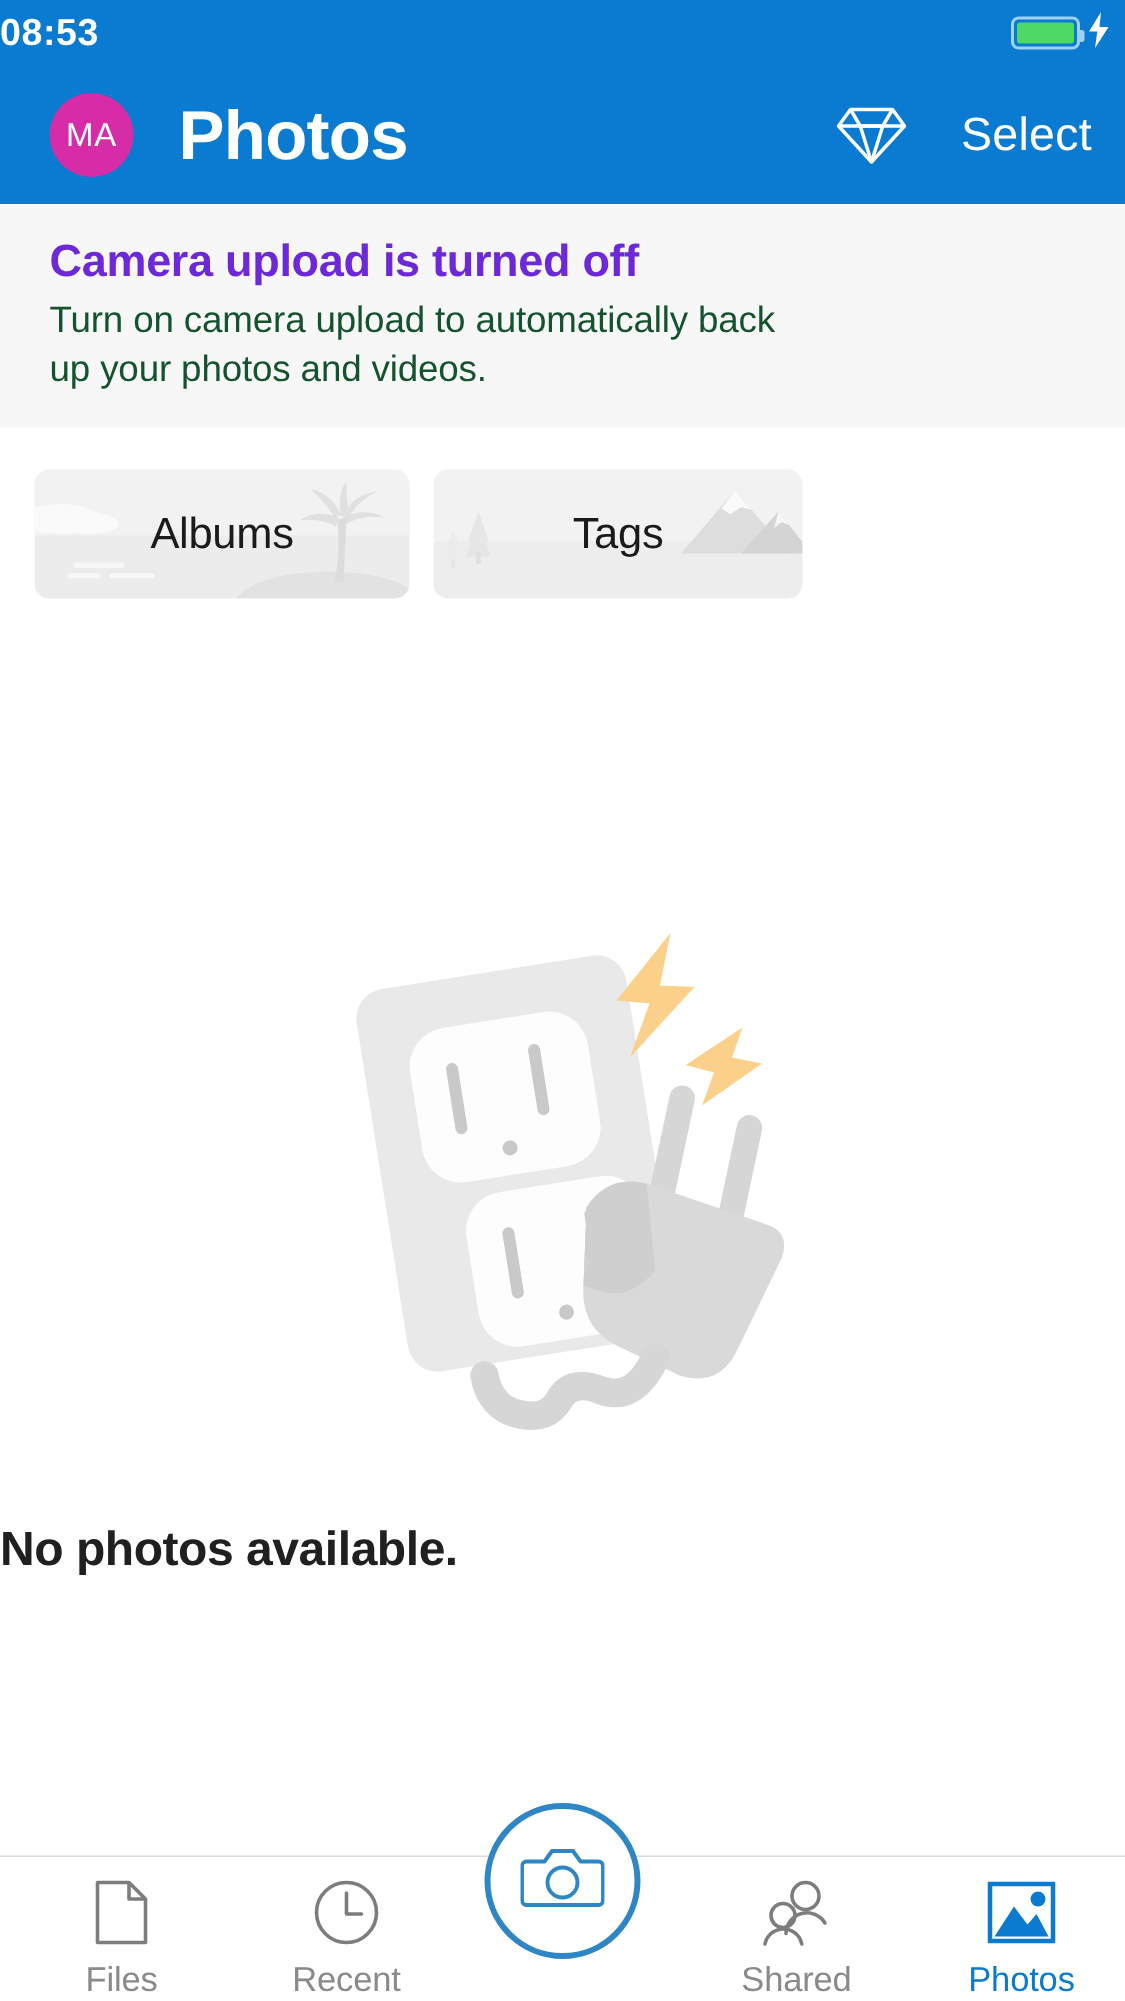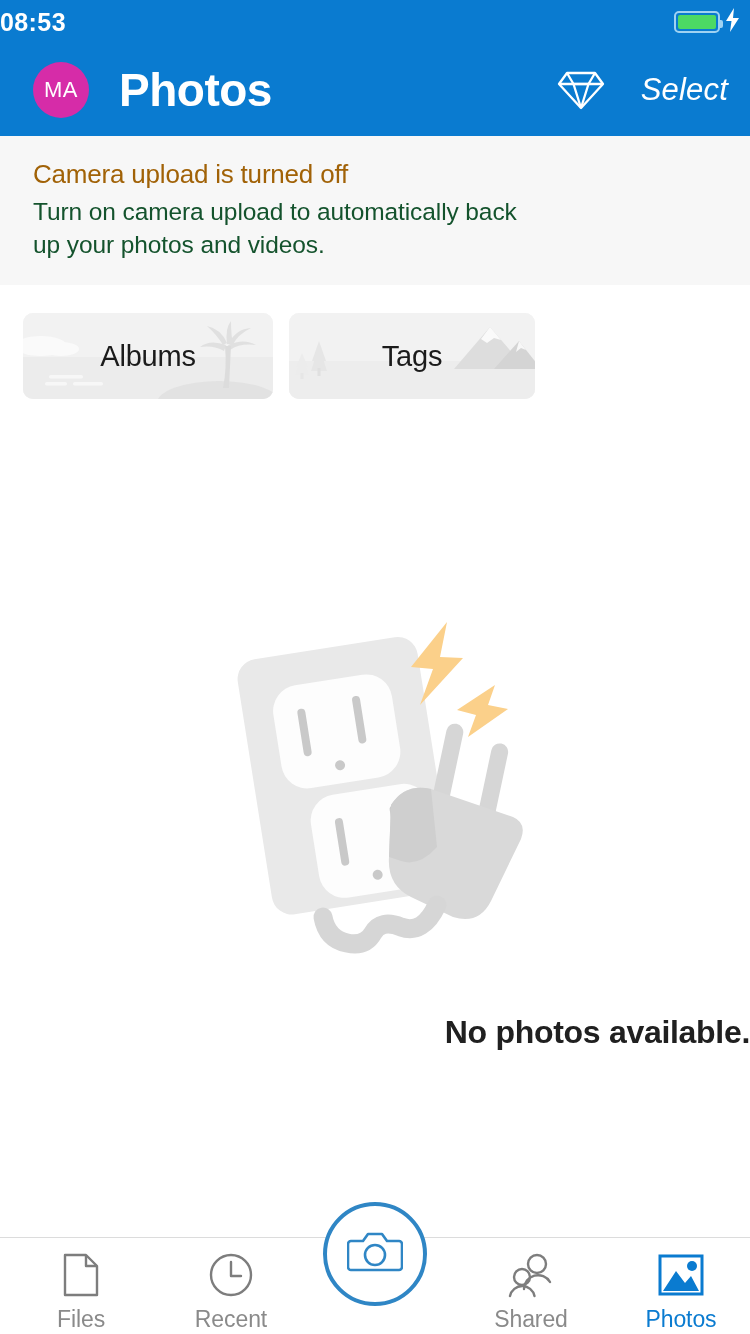--- a/index.html
+++ b/index.html
@@ -56,30 +56,30 @@
   }
   .nav-title {
     color: #ffffff; font-size: 46px; font-weight: bold; margin-left: 18px;
     letter-spacing: -.5px;
   }
   .nav-actions {
     position: absolute; right: 22px; top: 0; height: 92px;
     display: flex; align-items: center; gap: 36px;
   }
   .gem-btn { display: flex; align-items: center; justify-content: center; }
-  .select-btn { color: #ffffff; font-size: 31px; letter-spacing: .2px; font-style: italic; }
+  .select-btn { color: #ffffff; font-size: 31px; letter-spacing: .2px; }
 
   
   .banner {
     position: absolute; top: 136px; left: 0; width: 750px; height: 149px;
     background: #f7f7f7; display: flex; align-items: center;
   }
   .banner-text { padding-left: 33px; width: 540px; }
   .banner-title {
-    font-size: 26px; font-weight: normal; color: #a16207; letter-spacing: -.2px;
+    font-size: 30px; font-weight: bold; color: #6d28d9; letter-spacing: -.2px;
     margin-bottom: 6px;
   }
   .banner-sub {
     font-size: 24.5px; color: #14532d; line-height: 1.33; letter-spacing: -.1px;
   }
   .turn-on-btn {
     position: absolute; right: 29px; top: 185px;
     width: 131px; height: 58px; border: 1px solid #cfe0ee; border-radius: 9px;
     background: #fbfcfd; display: flex; align-items: center; justify-content: center;
     color: #1873b8; font-size: 27px; letter-spacing: -.2px;
@@ -97,21 +97,21 @@
   .card .label {
     position: absolute; inset: 0; display: flex; align-items: center; justify-content: center;
     font-size: 29px; color: #1b1b1b; letter-spacing: -.2px; z-index: 2;
   }
 
   
   .empty-art {
     position: absolute; left: 205px; top: 605px; width: 345px; height: 360px;
   }
   .empty-text {
-    position: absolute; left: 0; right: 0; top: 1014px; text-align: right;
+    position: absolute; left: 0; right: 0; top: 1014px; text-align: left;
     font-size: 32px; font-weight: bold; color: #202020; letter-spacing: -.3px;
   }
 
   
   .tabbar {
     position: absolute; left: 0; bottom: 0; width: 750px; height: 97px;
     background: #ffffff; border-top: 1px solid #dcdcdc;
     display: flex; align-items: flex-start;
   }
   .tab {

